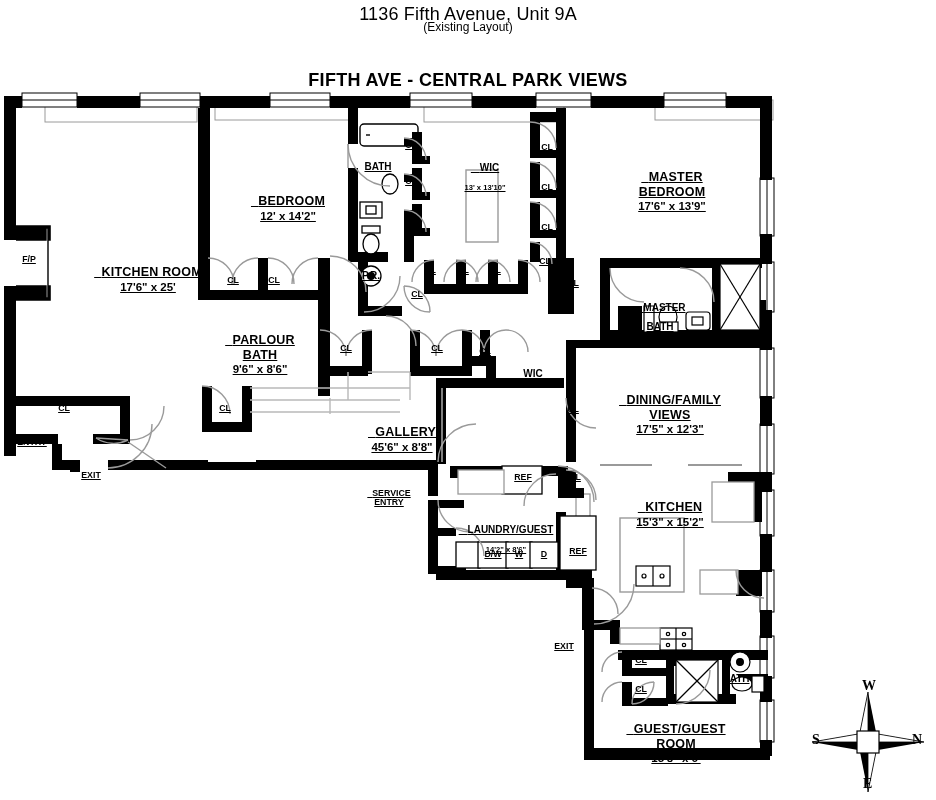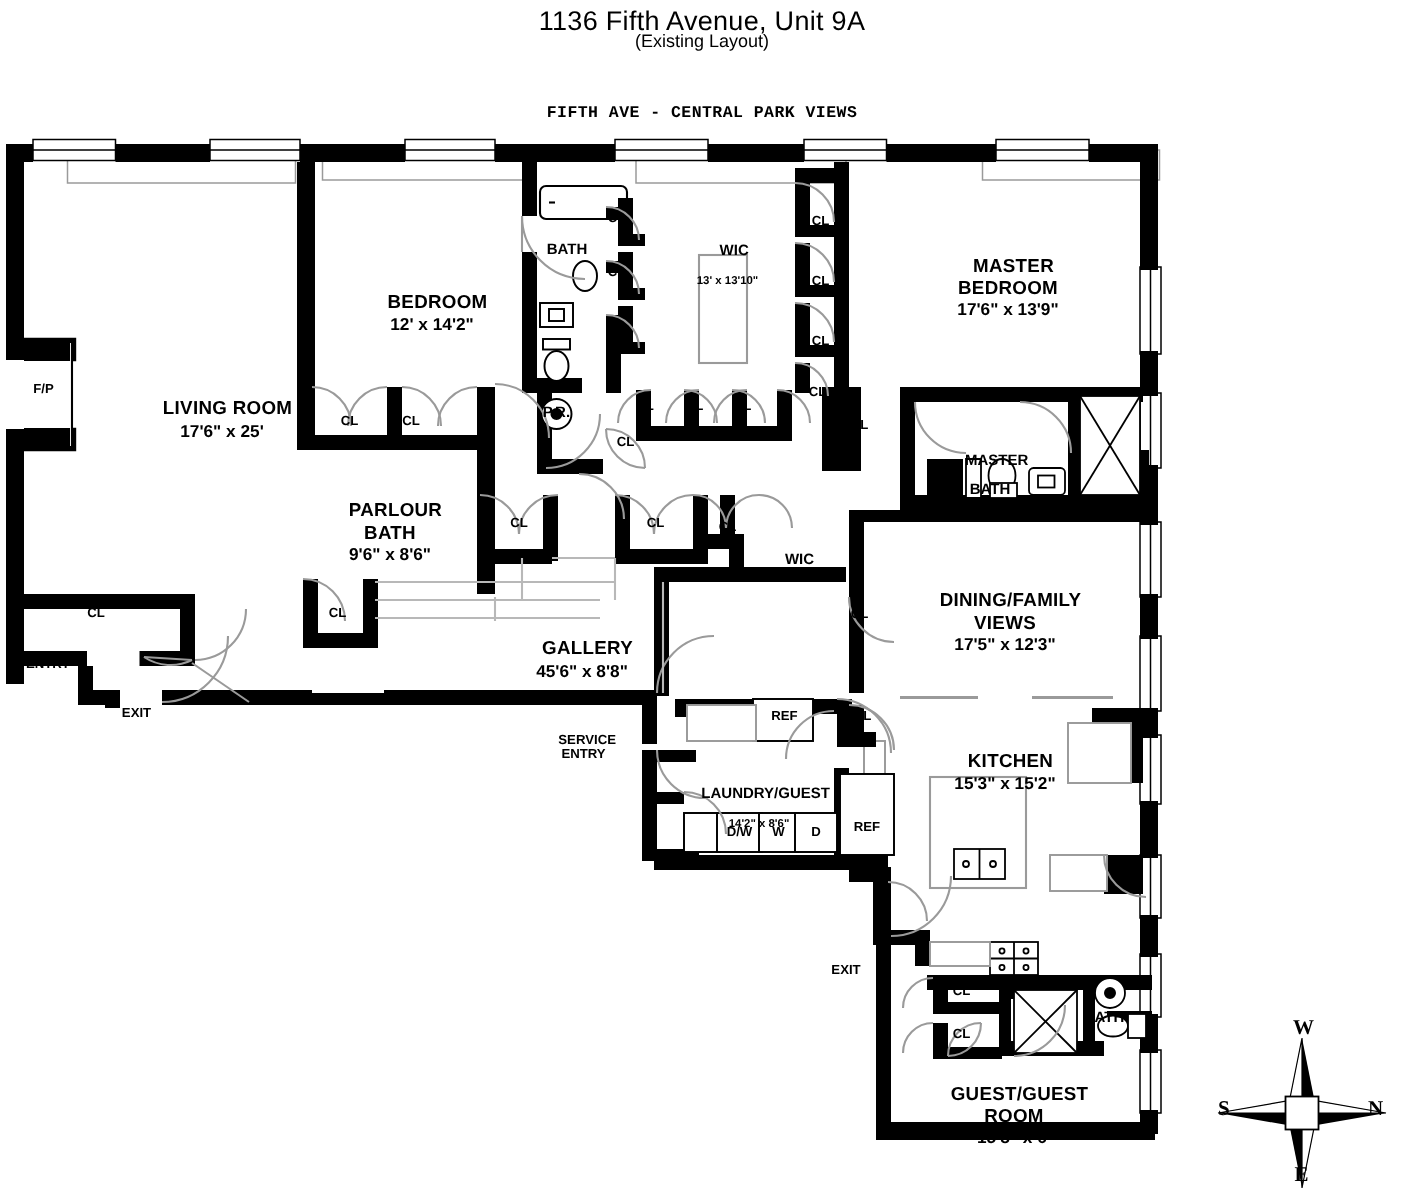--- a/index.html
+++ b/index.html
@@ -5,24 +5,24 @@
 <style>
   html,body{margin:0;padding:0;background:#ffffff;}
   body{width:936px;height:800px;position:relative;overflow:hidden;
        font-family:"Liberation Sans","DejaVu Sans",sans-serif;color:#000;}
 
   #plan{position:absolute;left:0;top:0;width:936px;height:800px;}
 
   .ttl{position:absolute;width:100%;text-align:center;font-weight:normal;}
   #title-main{top:4px;font-size:18px;letter-spacing:.2px;}
   #title-sub{top:20px;font-size:12px;}
-  #view-note{top:70px;font-size:11px;font-weight:bold;letter-spacing:.3px;font-family:Liberation Mono, monospace;}
+  #view-note{top:70px;font-size:18px;font-weight:bold;letter-spacing:.3px;}
 
   .lbl{position:absolute;text-align:center;white-space:pre;line-height:1.18;
-       font-weight:bold;}
+       font-weight:bold;text-decoration:underline;}
   .rm{font-size:12.5px;letter-spacing:.2px;}
   .rm .dim{font-size:11.5px;font-weight:bold;letter-spacing:0;}
   .sm{font-size:10px;font-weight:bold;}
   .xs{font-size:8.8px;font-weight:bold;}
   .tiny{font-size:7.6px;font-weight:bold;}
 
   .compass-lbl{position:absolute;font-family:"Liberation Serif","DejaVu Serif",serif;
                font-weight:bold;font-size:14px;}
 </style>
 </head>
@@ -482,42 +482,42 @@
     <polygon points="0,50 8,10 0,0" fill="#fff" stroke="#000" stroke-width="0.8"></polygon>
     <polygon points="-56,0 -10,8 0,0 -10,-8" fill="#000"></polygon>
     <polygon points="-56,0 -10,-8 0,0" fill="#fff" stroke="#000" stroke-width="0.8"></polygon>
     <polygon points="56,0 10,8 0,0 10,-8" fill="#000"></polygon>
     <polygon points="56,0 10,-8 0,0" fill="#fff" stroke="#000" stroke-width="0.8"></polygon>
     <rect x="-11" y="-11" width="22" height="22" fill="#fff" stroke="#000" stroke-width="1.2"></rect>
   </g>
 </svg>
 
 <div class="lbl rm" style="left:58px;top:250px;width:180px;">
-  <span>LIVING ROOM</span><br><span class="dim">17'6" x 25'</span>
+  <span>KITCHEN ROOM</span><br><span class="dim">17'6" x 25'</span>
 </div>
 
 <div class="lbl rm" style="left:208px;top:179px;width:160px;">
   <span>BEDROOM</span><br><span class="dim">12' x 14'2"</span>
 </div>
 
 <div class="lbl rm" style="left:198px;top:318px;width:124px;">
   <span style="white-space:pre-line">PARLOUR
 BATH</span><br><span class="dim">9'6" x 8'6"</span>
 </div>
 
 <div class="lbl" style="left:440px;top:138px;width:90px;">
   <span class="sm">WIC</span><br><span class="tiny">13' x 13'10"</span>
 </div>
 
 <div class="lbl rm" style="left:595px;top:155px;width:154px;">
   <span style="white-space:pre-line">MASTER
 BEDROOM</span><br><span class="dim">17'6" x 13'9"</span>
 </div>
 
-<div class="lbl rm" style="left:303px;top:410px;width:170px;">
+<div class="lbl rm" style="left:317px;top:410px;width:170px;">
   <span>GALLERY</span><br><span class="dim">45'6" x 8'8"</span>
 </div>
 
 <div class="lbl rm" style="left:592px;top:378px;width:156px;">
   <span style="white-space:pre-line">DINING/FAMILY
 VIEWS</span><br><span class="dim">17'5" x 12'3"</span>
 </div>
 
 <div class="lbl rm" style="left:610px;top:485px;width:120px;">
   <span>KITCHEN</span><br><span class="dim">15'3" x 15'2"</span>

